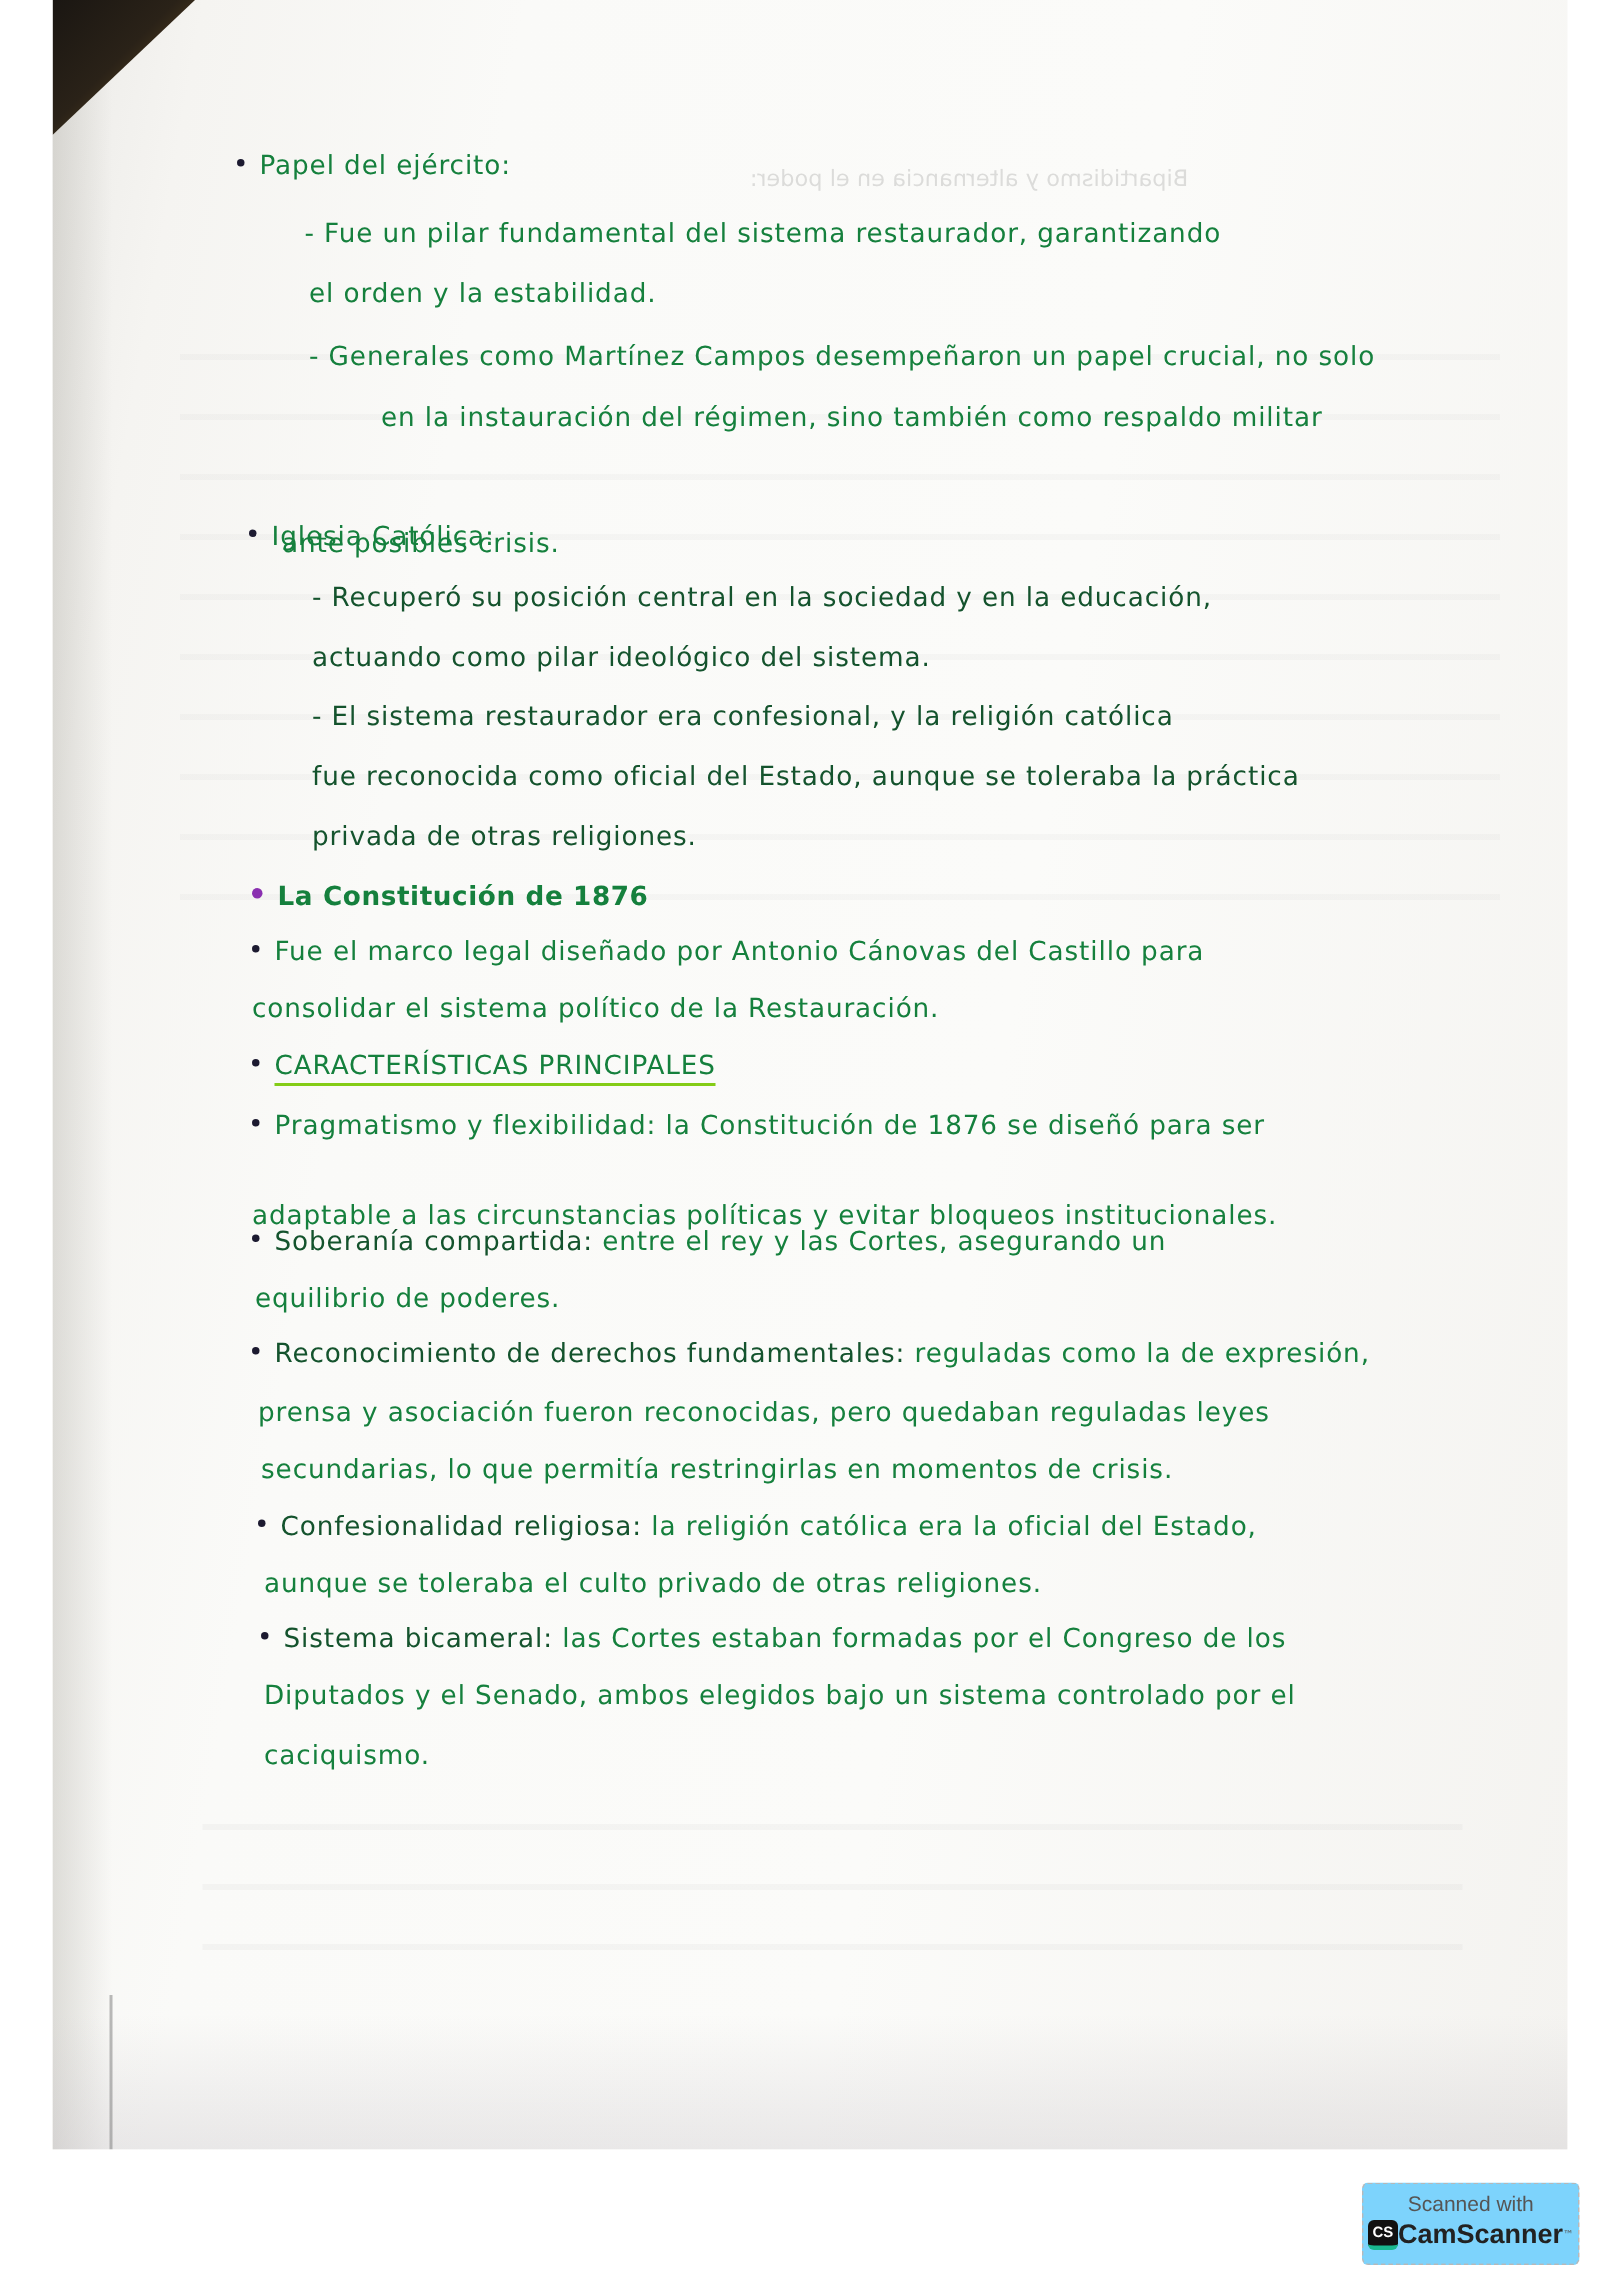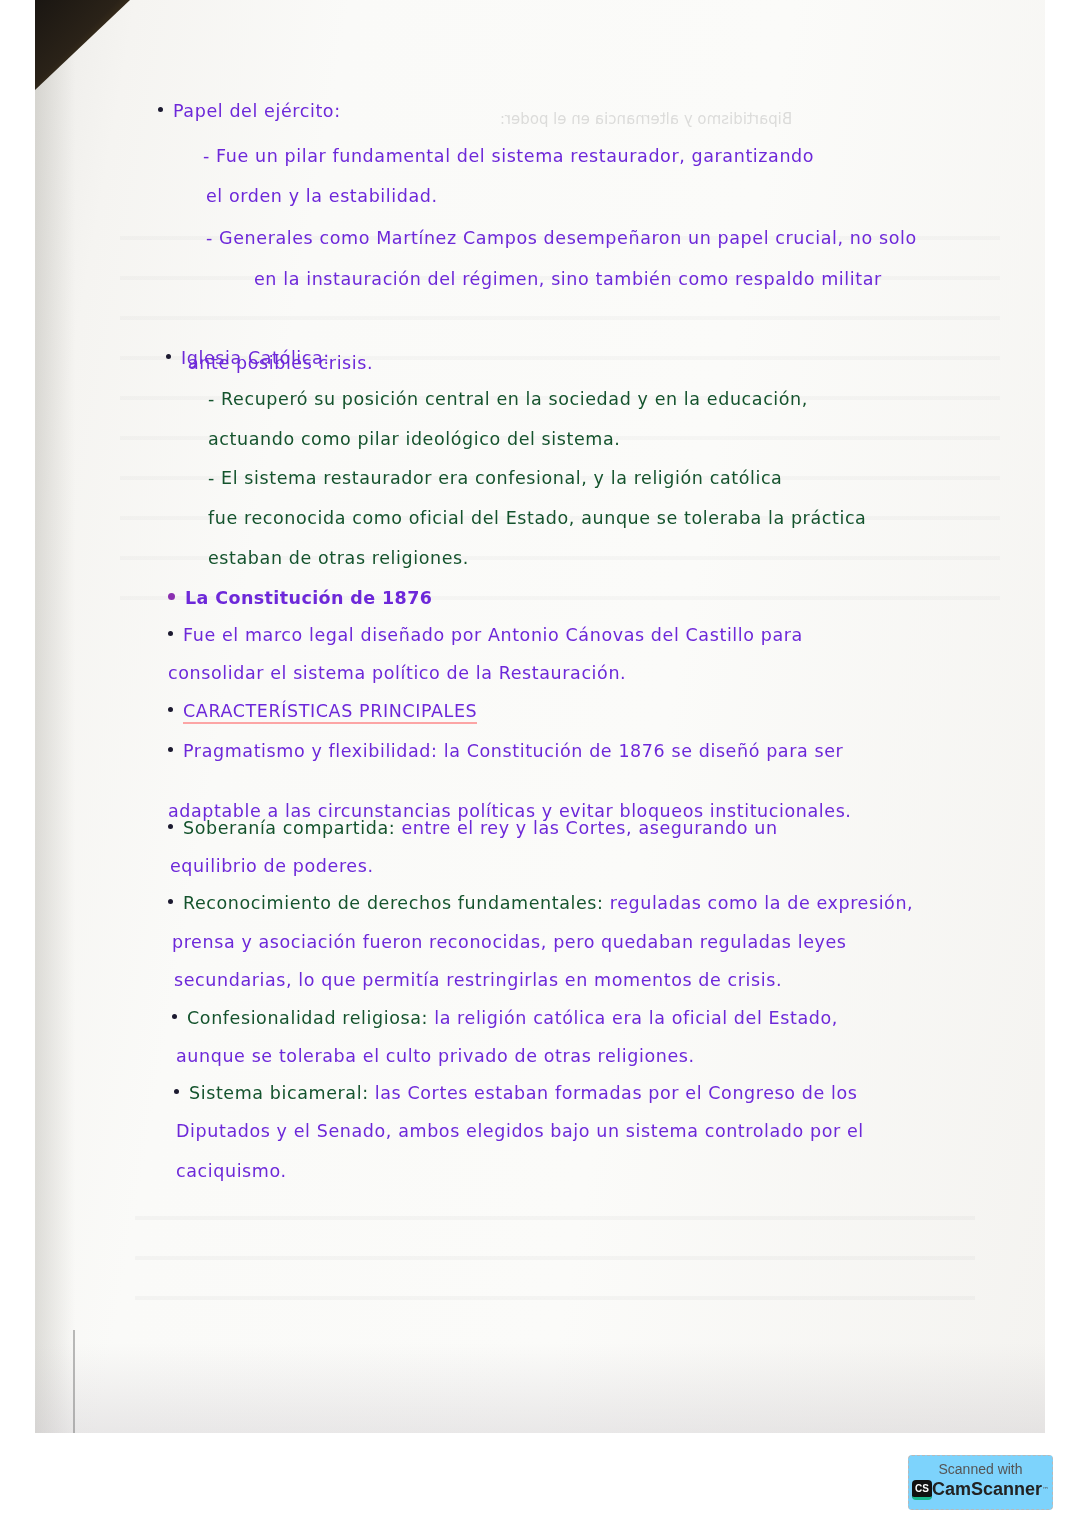--- a/index.html
+++ b/index.html
@@ -45,31 +45,31 @@
 
     .line {
       position: absolute;
       font-family: "DejaVu Sans", sans-serif;
       font-size: 17.5px;
       letter-spacing: 0.6px;
       color: #1c1a30;
       white-space: nowrap;
       line-height: 22px;
     }
-    .ink-black { color: #6d28d9; }
+    .ink-black { color: #15803d; }
     .ink-blue  { color: #14532d; }
     .bullet {
       display: inline-block; width: 5px; height: 5px; border-radius: 50%;
       background: #1c1a30; vertical-align: middle; margin-right: 10px;
       position: relative; top: -3px;
     }
     .bullet.purple { background: #8a2fb0; width: 7px; height: 7px; }
     .bold { font-weight: bold; letter-spacing: 0.4px; }
     .underline {
-      border-bottom: 2px solid #fca5a5;
+      border-bottom: 2px solid #84cc16;
       padding-bottom: 1px;
     }
 
     .badge {
       position: absolute; left: 908px; top: 1455px;
       width: 145px; height: 55px;
       border: 1.5px dashed #b8b8b8;
       border-radius: 4px;
       background: #7dd3fc;
       text-align: center;
@@ -121,21 +121,21 @@
 <div class="line ink-black" style="left:206px; top:268px;margin-left:48px;">en la instauración del régimen, sino también como respaldo militar</div>
 <div class="line ink-black" style="left:188px; top:308px;margin-top:44px;">ante posibles crisis.</div>
 
 <div class="line ink-black" style="left:166px; top:347px;">
   <span class="bullet"></span><span>Iglesia Católica:</span>
 </div>
 <div class="line ink-blue" style="left:208px; top:388px;">- Recuperó su posición central en la sociedad y en la educación,</div>
 <div class="line ink-blue" style="left:208px; top:428px;">actuando como pilar ideológico del sistema.</div>
 <div class="line ink-blue" style="left:208px; top:467px;">- El sistema restaurador era confesional, y la religión católica</div>
 <div class="line ink-blue" style="left:208px; top:507px;">fue reconocida como oficial del Estado, aunque se toleraba la práctica</div>
-<div class="line ink-blue" style="left:208px; top:547px;">estaban de otras religiones.</div>
+<div class="line ink-blue" style="left:208px; top:547px;">privada de otras religiones.</div>
 
 <div class="line ink-black bold" style="left:168px; top:587px;">
   <span class="bullet purple"></span><span>La Constitución de 1876</span>
 </div>
 <div class="line ink-black" style="left:168px; top:624px;">
   <span class="bullet"></span><span>Fue el marco legal diseñado por Antonio Cánovas del Castillo para</span>
 </div>
 <div class="line ink-black" style="left:168px; top:662px;">consolidar el sistema político de la Restauración.</div>
 
 <div class="line ink-black" style="left:168px; top:700px;">

